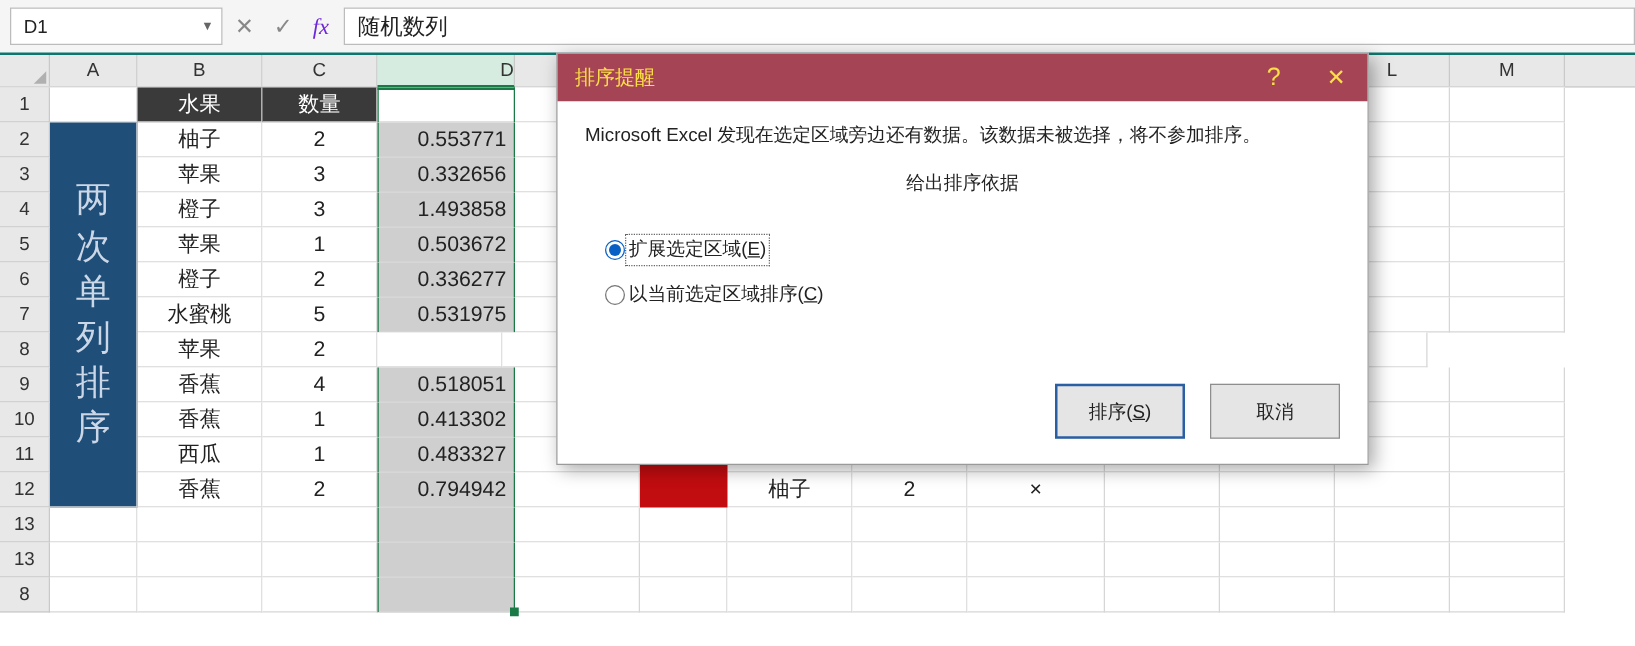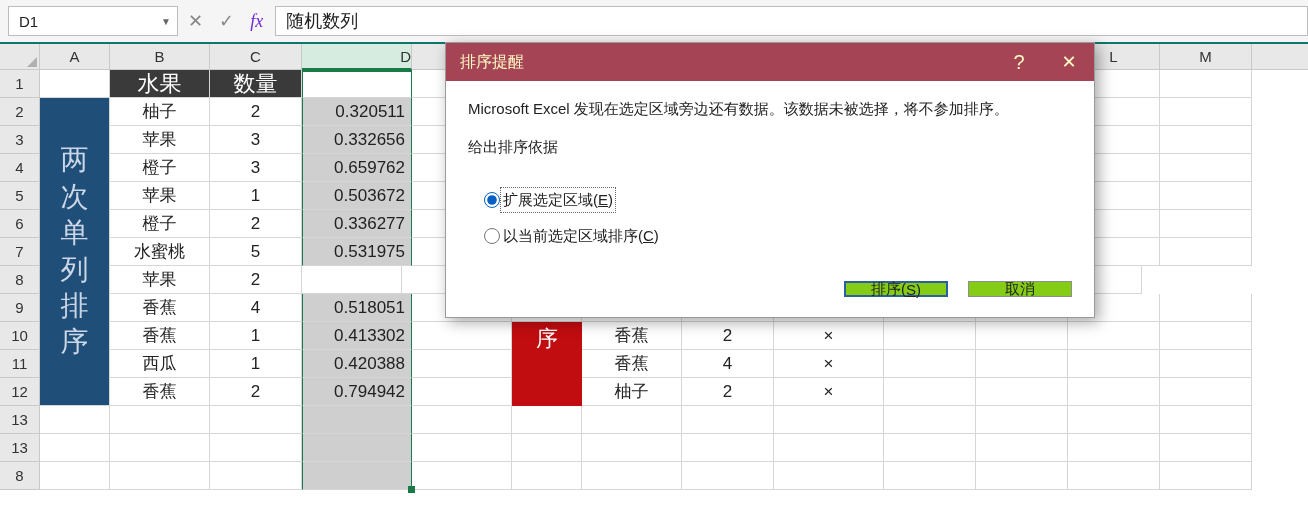--- a/index.html
+++ b/index.html
@@ -130,21 +130,21 @@
   .c-J { width: 92px; }
   .c-K { width: 92px; }
   .c-L { width: 92px; justify-content:center;}
   .c-M { width: 92px; justify-content:center;}
 
   
   .hdrcell {
     background: #3a3a3a;
     color: #fff;
     justify-content:center;
-    font-size:22px;
+    font-size:17px;
   }
   
   .mergeA {
     position:absolute;
     left:40px; top:28px;
     width:70px;
     height: calc(28px*11);
     background:#1f4e79;
     color:#cbd7e6;
     border-right:1px solid #d6d6d6;
@@ -196,67 +196,68 @@
     top: 42px;
     width: 650px;
     background:#fff;
     border:1px solid #9a9a9a;
     box-shadow: 4px 4px 14px rgba(0,0,0,0.35);
     z-index: 50;
   }
   .dlg-title {
     height: 38px;
     background:#a54455;
-    color:#fef9c3;
+    color:#fde047;
     display:flex;
     align-items:center;
     padding: 0 0 0 14px;
     font-size:16px;
   }
   .dlg-title .spacer { flex:1; }
   .dlg-title .tbtn {
     width:50px; height:38px;
     display:flex; align-items:center; justify-content:center;
     font-size:18px;
   }
   .dlg-title .tbtn.help { font-size:20px; }
   .dlg-body {
     padding: 16px 22px 10px 22px;
     font-size:15px;
     line-height:1.6;
     color:#222;
   }
   .dlg-group { margin-top: 14px; }
-  .dlg-group .grp-label { margin-bottom:28px; }
+  .dlg-group .grp-label { margin-bottom:28px;text-align:center; }
   .radio-row {
     display:flex; align-items:center;
     margin: 10px 0 10px 16px;
     gap: 0;
   }
   .radio-row input[type=radio]{
     width:16px; height:16px;
     accent-color:#0860c4;
   }
   .radio-row label { border:1px dotted transparent; padding:0 2px;}
   .radio-row.focus label { border-color:#666; }
   .radio-row .und { text-decoration: underline; }
   .dlg-footer {
     display:flex;
     justify-content:flex-end;
     gap: 20px;
     padding: 12px 22px 20px 22px;
   }
   .dlg-btn {
     min-width:104px;
-    height:16px;
+    height:44px;
     border:1px solid #8e8e8e;
-    background:#84cc16;
+    background:#e5e5e5;
     font-size:15px;
     display:flex; align-items:center; justify-content:center;
     cursor:pointer;
+    margin-top:26px;
   }
   .dlg-btn.primary {
     border:2px solid #2a5fa4;
   }
 </style>
 </head>
 <body>
 
 <div class="fbar">
   <div class="namebox">
@@ -315,21 +316,21 @@
       <div class="cell c-J"></div>
       <div class="cell c-K"></div>
       <div class="cell c-L"></div>
       <div class="cell c-M"></div>
     </div>
     <div class="row">
       <div class="rowhdr">2</div>
       <div class="cell c-A" style="visibility: hidden;"></div>
       <div class="cell c-B">柚子</div>
       <div class="cell c-C">2</div>
-      <div class="cell c-D selcol">0.320511</div>
+      <div class="cell c-D selcol">0.553771</div>
       <div class="cell c-E"></div>
       <div class="cell c-F"></div>
       <div class="cell c-G"></div>
       <div class="cell c-H"></div>
       <div class="cell c-I"></div>
       <div class="cell c-J"></div>
       <div class="cell c-K"></div>
       <div class="cell c-L"></div>
       <div class="cell c-M"></div>
     </div>
@@ -347,21 +348,21 @@
       <div class="cell c-J"></div>
       <div class="cell c-K"></div>
       <div class="cell c-L"></div>
       <div class="cell c-M"></div>
     </div>
     <div class="row">
       <div class="rowhdr">4</div>
       <div class="cell c-A" style="visibility: hidden;"></div>
       <div class="cell c-B">橙子</div>
       <div class="cell c-C">3</div>
-      <div class="cell c-D selcol">0.659762</div>
+      <div class="cell c-D selcol">1.493858</div>
       <div class="cell c-E"></div>
       <div class="cell c-F"></div>
       <div class="cell c-G"></div>
       <div class="cell c-H"></div>
       <div class="cell c-I"></div>
       <div class="cell c-J"></div>
       <div class="cell c-K"></div>
       <div class="cell c-L"></div>
       <div class="cell c-M"></div>
     </div>
@@ -458,21 +459,21 @@
       <div class="cell c-J"></div>
       <div class="cell c-K"></div>
       <div class="cell c-L"></div>
       <div class="cell c-M"></div>
     </div>
     <div class="row">
       <div class="rowhdr">11</div>
       <div class="cell c-A" style="visibility: hidden;"></div>
       <div class="cell c-B">西瓜</div>
       <div class="cell c-C">1</div>
-      <div class="cell c-D selcol">0.420388</div>
+      <div class="cell c-D selcol">0.483327</div>
       <div class="cell c-E"></div>
       <div class="cell c-F" style="visibility: hidden;"></div>
       <div class="cell c-G">香蕉</div>
       <div class="cell c-H">4</div>
       <div class="cell c-I">×</div>
       <div class="cell c-J"></div>
       <div class="cell c-K"></div>
       <div class="cell c-L"></div>
       <div class="cell c-M"></div>
     </div>

